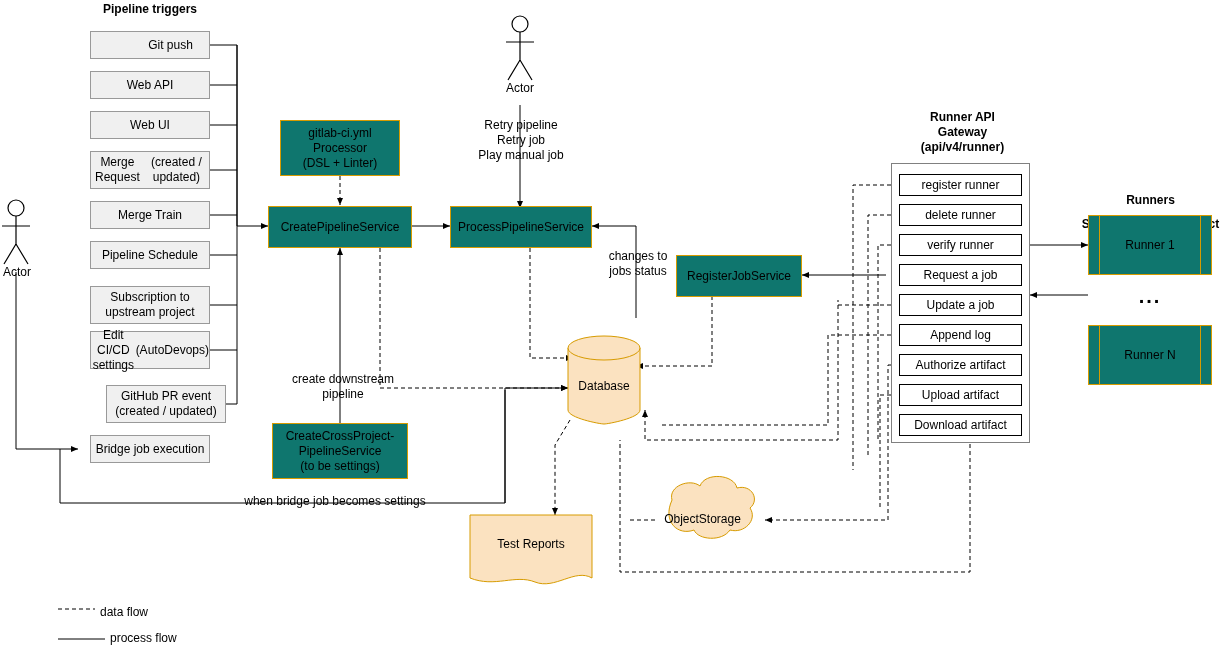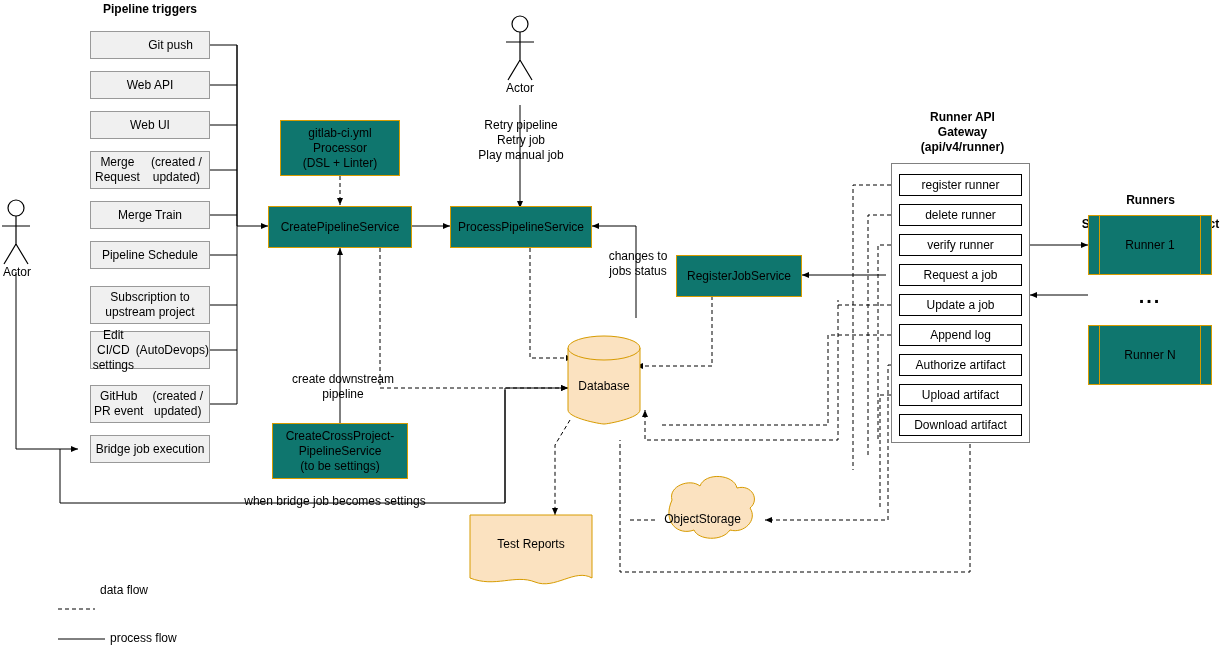--- a/index.html
+++ b/index.html
@@ -204,21 +204,21 @@
   <span>Pipeline Schedule</span>
 </div>
 <div class="abs box grey-box" style="left:90px;top:286px;width:120px;height:38px;flex-direction:column;">
   <span>Subscription to</span>
   <span>upstream project</span>
 </div>
 <div class="abs box grey-box" style="left:90px;top:331px;width:120px;height:38px;flex-direction:row;">
   <span>Edit CI/CD settings</span>
   <span>(AutoDevops)</span>
 </div>
-<div class="abs box grey-box" style="left:90px;top:385px;width:120px;height:38px;">
+<div class="abs box grey-box" style="left:106px;top:385px;width:120px;height:38px;flex-direction:column;">
   <span>GitHub PR event</span>
   <span>(created / updated)</span>
 </div>
 <div class="abs box grey-box" style="left:90px;top:435px;width:120px;height:28px;">
   <span>Bridge job execution</span>
 </div>
 
 <div class="abs box orange-box" style="left:280px;top:120px;width:120px;height:56px;flex-direction:column;">
   <span>gitlab-ci.yml</span>
   <span>Processor</span>
@@ -305,14 +305,14 @@
 </div>
 
 <div class="abs plain-text dots" style="left:1088px;top:285px;width:124px;height:22px;">...</div>
 
 <div class="abs box orange-box" style="left:1088px;top:325px;width:124px;height:60px;">
   <div class="runner-inner" style="left:10px;"></div>
   <div class="runner-inner" style="right:10px;"></div>
   <span>Runner N</span>
 </div>
 
-<div class="abs plain-text" style="left:100px;top:584px;width:110px;height:14px;justify-content:flex-start;text-align:center;">data flow</div>
+<div class="abs plain-text" style="left:100px;top:606px;width:110px;height:14px;justify-content:flex-start;text-align:center;">data flow</div>
 <div class="abs plain-text" style="left:110px;top:632px;width:120px;height:14px;justify-content:flex-start;">process flow</div>
 
 </body></html>

